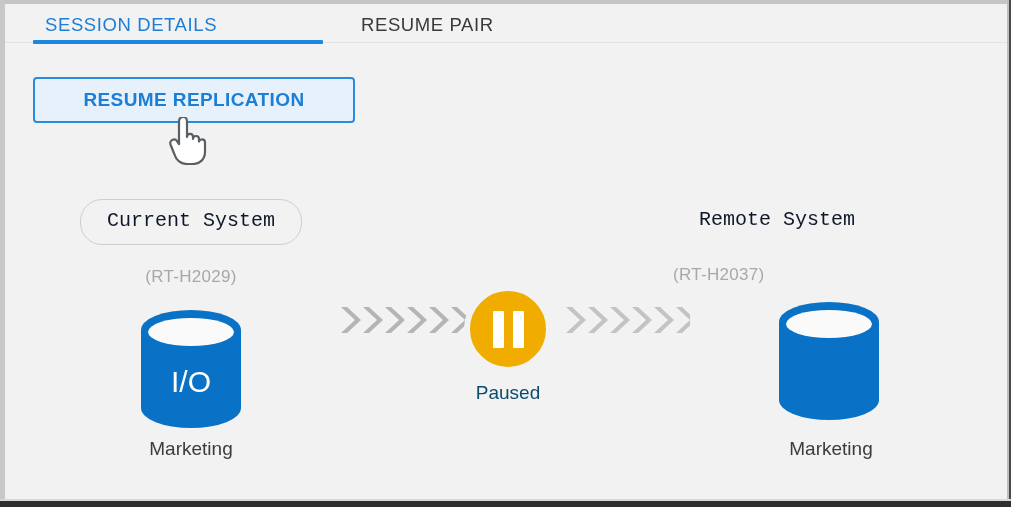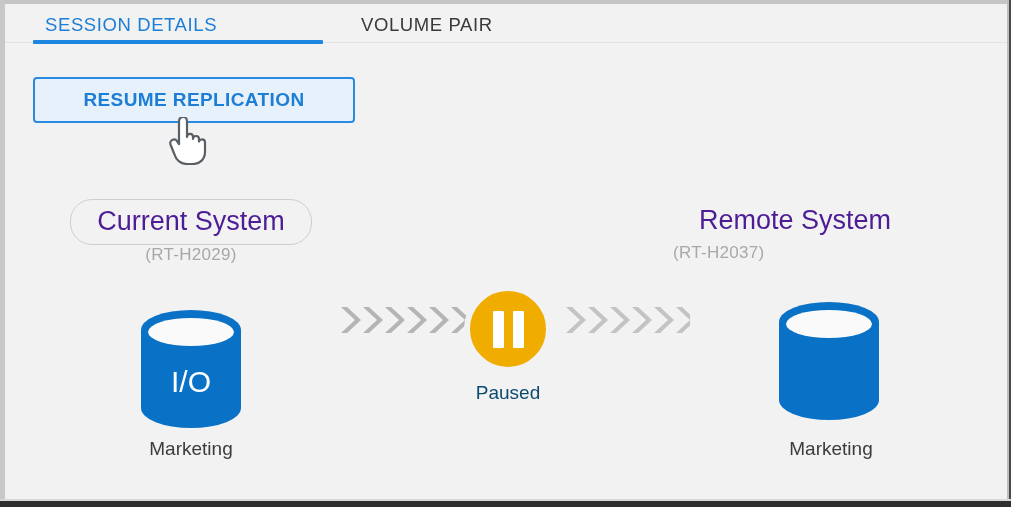--- a/index.html
+++ b/index.html
@@ -159,32 +159,33 @@
   }
   .sys-pill {
     display: inline-block;
     box-sizing: border-box;
     padding: 6px 26px 8px 26px;
     border: 1px solid #cfcfcf;
     border-radius: 22px;
     background: #f2f2f2;
   }
   .sys-title {
-    font-size: 27px;
-    color: #4c1d95;
+    font-size: 20px;
+    color: #0f172a;
     font-weight: 400;
     line-height: 30px;
     white-space: nowrap;
+    font-family: Liberation Mono, monospace;
   }
   .sys-plain {
     display: inline-block;
     padding: 6px 26px 8px 26px;
   }
   .sys-sub {
-    margin-top: 0;
+    margin-top: 22px;
     font-size: 17px;
     color: #a8a8a8;
     letter-spacing: 0.3px;
   }
 
   
   .cyl-left {
     position: absolute;
     left: 133px;
     top: 304px;
@@ -265,21 +266,21 @@
   <div class="edge-right"></div>
   <div class="edge-right-dark"></div>
   <div class="edge-bottom-light"></div>
   <div class="edge-bottom"></div>
 
   <div class="panel">
 
     <div class="tabbar">
       <div class="tab-rule"></div>
       <div class="tab tab-session">SESSION DETAILS</div>
-      <div class="tab tab-volume">VOLUME PAIR</div>
+      <div class="tab tab-volume">RESUME PAIR</div>
       <div class="tab-underline"></div>
     </div>
 
     <div class="resume-btn">
       <span class="resume-btn-label">RESUME REPLICATION</span>
     </div>
 
     <div class="sys-left">
       <div class="sys-pill">
         <div class="sys-title">Current System</div>

